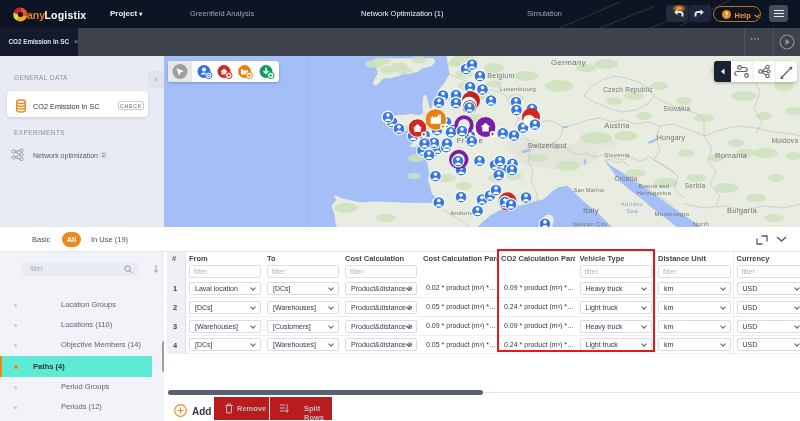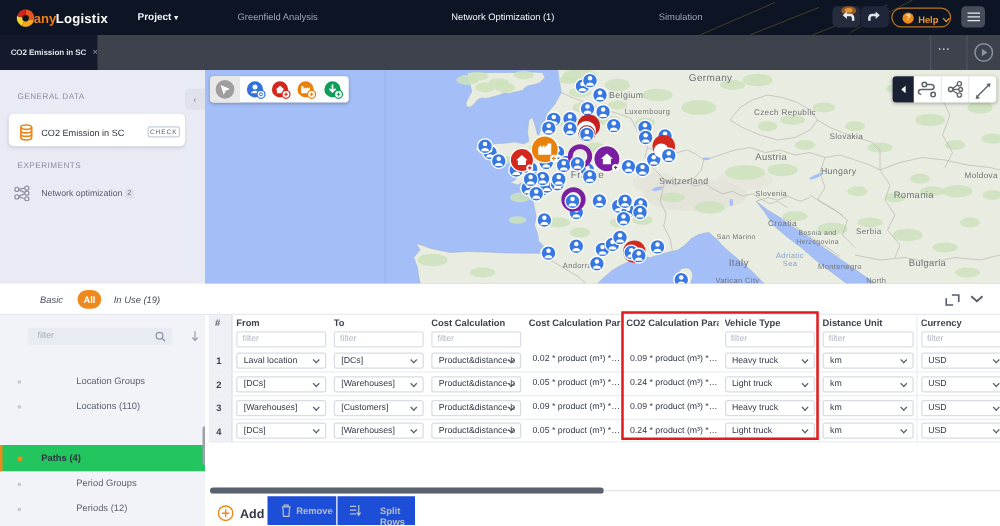--- a/index.html
+++ b/index.html
@@ -32,50 +32,50 @@
   #map { left:164px; top:56px; width:636px; height:171px; background:#a4bff8; overflow:hidden; }
 
   
   #mtool { position:absolute; left:4px; top:5px; width:111px; height:21px; background:#fff; border-radius:3px; box-shadow:0 1px 3px rgba(0,0,0,.25); }
   #mtool .sel { position:absolute; left:0; top:0; width:24px; height:21px; background:#e8e8e8; border-radius:3px 0 0 3px; }
   #mright { position:absolute; right:3px; top:5px; width:83px; height:21px; background:#fff; border-radius:3px; box-shadow:0 1px 3px rgba(0,0,0,.25); }
   #mback { position:absolute; left:0; top:0; width:17px; height:21px; background:#1a2133; border-radius:3px 0 0 3px; color:#fff; }
 
   
   #tabsrow { left:0; top:227px; width:800px; height:25px; background:#fff; border-bottom:1px solid #e7e9ee; }
-  #tabsrow .t { position:absolute; top:0; height:25px; line-height:25px; font-size:7.5px; color:#4a4f5c;font-style:italic; }
+  #tabsrow .t { position:absolute; top:0; height:25px; line-height:25px; font-size:7.5px; color:#4a4f5c; }
   #pill-all { position:absolute; left:62px; top:5px; width:19px; height:15px; background:#ee8a1d; border-radius:8px; color:#fff; font-size:7.5px; text-align:center; line-height:15px; font-weight:bold; }
 
   
   #lpanel { left:0; top:252px; width:164px; height:169px; background:#f2f3f8; }
   #filterbox { position:absolute; left:22px; top:10px; width:116px; height:14px; background:#e9ebf2; border-radius:3px; color:#a7adbc; font-size:7px; line-height:14px; padding-left:8px; }
   .litem { position:absolute; left:0; width:164px; height:20px; line-height:20px; font-size:7.5px; color:#5c6270; }
   .litem .dot { position:absolute; left:14px; top:9px; width:3px; height:3px; border-radius:50%; background:#c6cad4; }
   .litem .tx { position:absolute; left:33px;margin-left:28px; }
-  #pathsel { position:absolute; left:0; top:104px; width:164px; height:21px; background:#22c55e; }
+  #pathsel { position:absolute; left:0; top:104px; width:152px; height:21px; background:#5eead4; }
   #pathsel .bar { position:absolute; left:0; top:0; width:2px; height:21px; background:#ee8a1d; }
   #pathsel .dot { position:absolute; left:14px; top:9px; width:4px; height:4px; border-radius:50%; background:#ee8a1d; }
   #pathsel .tx { position:absolute; left:33px; font-size:7.5px; font-weight:bold; color:#2d3340; line-height:21px; }
   #lscroll { position:absolute; left:161.5px; top:89px; width:4px; height:31px; background:#9aa0ac; border-radius:2px; }
 
   
   #tablearea { left:164px; top:252px; width:636px; height:169px; background:#fff; }
   .hcell { position:absolute; top:0; height:11px; font-size:7.5px; font-weight:bold; color:#3e4350; white-space:nowrap; overflow:hidden; }
   .numcol { position:absolute; left:3px; top:0; width:19px; background:#eff0f5; border-right:1px solid #dfe1e8; }
   .fin { position:absolute; height:13px; border:1px solid #dcdfe7; border-radius:2px; background:#fff; color:#b0b6c2; font-size:7px; line-height:11px; padding-left:4px; }
   .row { position:absolute; left:3px; width:633px; border-bottom:1px solid #eceef2; }
   .ddl { position:absolute; height:13px; border:1px solid #d9dce4; border-radius:2px; background:#fff; color:#33384a; font-size:7px; line-height:11px; padding-left:5px; white-space:nowrap; overflow:hidden; }
   .ddl .ch { position:absolute; right:5px; top:3px; width:4px; height:4px; border-right:1px solid #565d6a; border-bottom:1px solid #565d6a; transform:rotate(45deg); }
   .ptx { position:absolute; font-size:7px; color:#33384a; white-space:nowrap; overflow:hidden; }
   .rnum { position:absolute; font-size:7.5px; font-weight:bold; color:#3e4350; }
   #redrect { position:absolute; left:333px; top:-3px; width:158px; height:103px; border:2.5px solid #e01a1d; }
   #tscroll { position:absolute; left:4px; top:138px; width:315px; height:4.5px; background:#5a6170; border-radius:2.5px; }
   #ttrack { position:absolute; left:319px; top:140px; width:317px; height:1px; background:#e4e6ec; }
   #toolbtns { position:absolute; left:0px; top:143px; width:636px; height:26px; background:#fff; }
-  .greybtn { position:absolute; top:2px; height:23px; background:#1d4ed8; color:#b9bfca; font-size:7.5px; font-weight:bold; }
+  .greybtn { position:absolute; top:2px; height:23px; background:#b91c1c; color:#b9bfca; font-size:7.5px; font-weight:bold; }
 </style>
 </head>
 <body>
 <div id="stage">
 
   <div class="abs" id="nav">
     <svg class="abs" style="left:13px;top:7px" width="15" height="15" viewBox="0 0 15 15">
       <circle cx="7.5" cy="7.5" r="7" fill="#131a2c"></circle>
       <path d="M7.5,7.5 L7.5,.5 A7,7 0 0 1 14.2,9.3 Z" fill="#e8541d"></path>
       <path d="M7.5,7.5 L14.2,9.3 A7,7 0 0 1 4.5,13.8 Z" fill="#f6a81c"></path>
@@ -450,20 +450,24 @@
       <path d="M4,1 L4,8 M1.8,6 L4,8.4 L6.2,6" stroke="#9aa0ae" stroke-width="1" fill="none"></path>
     </svg>
     <div class="litem" style="top:43px">
         <span class="dot"></span>
         <span class="tx">Location Groups</span>
       </div>
     <div class="litem" style="top:63px">
         <span class="dot"></span>
         <span class="tx">Locations (110)</span>
       </div>
+    <div class="litem" style="top:83px">
+        <span class="dot"></span>
+        <span class="tx">Objective Members (14)</span>
+      </div>
     <div id="pathsel">
         <span class="bar"></span>
         <span class="dot"></span>
         <span class="tx">Paths (4)</span>
       </div>
     <div class="litem" style="top:125px">
         <span class="dot"></span>
         <span class="tx">Period Groups</span>
       </div>
     <div class="litem" style="top:145px">

